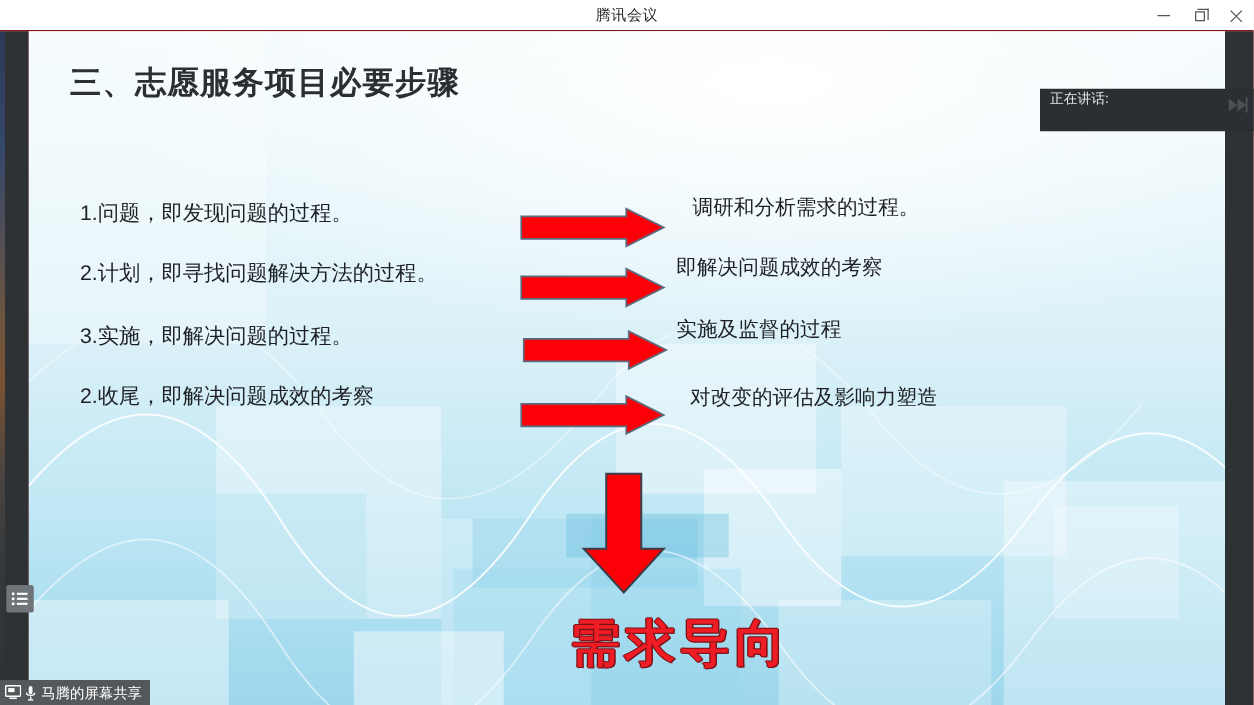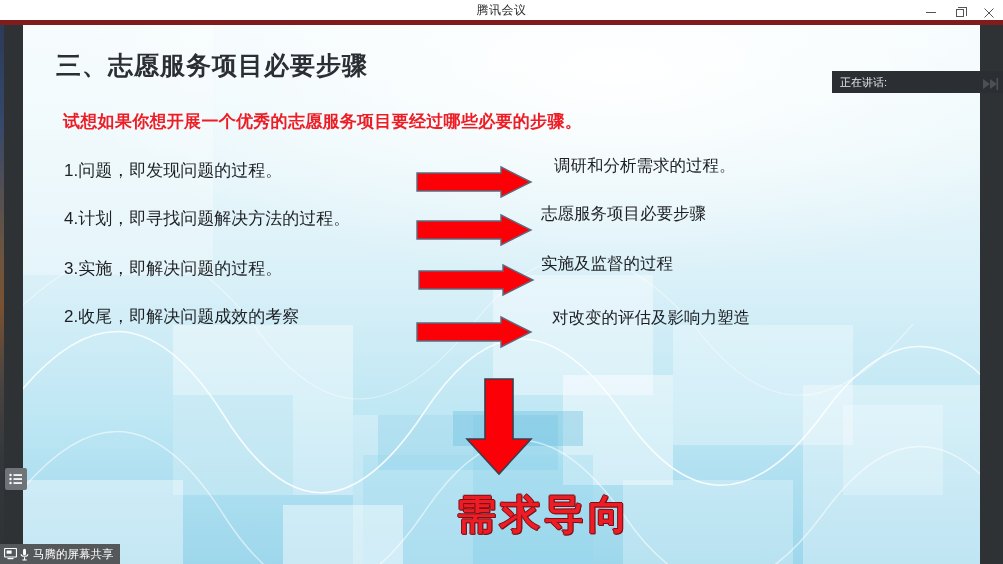--- a/index.html
+++ b/index.html
@@ -7,21 +7,21 @@
   body {
     font-family:"Liberation Sans","DejaVu Sans",sans-serif;
     background:#ffffff;
   }
 
   
   .window { position:relative; width:1003px; height:564px; background:#ffffff; }
 
   .titlebar {
     position:absolute; left:0; top:0; width:1003px; height:25px;
-    background:#ffffff; border-bottom:5px solid #7f1d1d;
+    background:#ffffff; border-bottom:1px solid #7f1d1d;
     display:flex; align-items:center; justify-content:center;
   }
   .titlebar-title {
     font-size:12px; color:#2b2b2b; letter-spacing:.5px;
   }
   .win-controls {
     position:absolute; right:0; top:0; height:25px; display:flex; align-items:center;
   }
   .win-btn {
     width:29px; height:25px; display:flex; align-items:center; justify-content:center;
@@ -94,22 +94,22 @@
   .conclusion {
     position:absolute; left:369px; top:462px; width:240px; text-align:right;
     font-size:40px; font-weight:bold; color:#ee1c24;
     letter-spacing:4px;
     text-shadow:1px 1px 0 #7a1116, -1px 0 0 #7a1116, 0 -1px 0 #7a1116, 1px 0 0 #7a1116, 0 1px 0 #7a1116;
     white-space:nowrap;
   }
 
   
   .speaking-bar {
-    position:absolute; left:832px; top:46px; width:171px; height:22px;
-    background:#2b2f33; display:flex; align-items:center;
+    position:absolute; left:832px; top:46px; width:171px; height:34px;
+    background:#2b2f33; display:flex; align-items:flex-start;
   }
   .speaking-label {
     font-size:11px; color:#e6e8ea; margin-left:8px; white-space:nowrap;
   }
   .collapse-icon {
     position:absolute; right:3px; top:3px; width:20px; height:20px;
     display:flex; align-items:center; justify-content:center;
   }
 
   .rail-menu-btn {
@@ -175,34 +175,33 @@
         <span class="bg-tint" style="left:260px;top:480px;width:120px;height:60px; background:rgba(255,255,255,.45);"></span>
       </div>
 
       <svg class="waves" viewBox="0 0 957 300" preserveAspectRatio="none">
         <path d="M-20,150 C60,40 130,40 200,150 C265,255 330,255 400,150 C465,50 530,50 600,150 C665,245 730,245 800,150 C865,60 930,60 990,150" fill="none" stroke="rgba(255,255,255,.85)" stroke-width="1.6"></path>
         <path d="M-20,250 C60,140 130,140 200,250 C265,352 330,352 400,250 C465,152 530,152 600,250 C665,345 730,345 800,250 C865,160 930,160 990,250" fill="none" stroke="rgba(255,255,255,.55)" stroke-width="1.4"></path>
         <path d="M-20,60 C80,-40 150,-40 230,60 C300,160 370,160 450,60 C520,-30 590,-30 670,60 C740,155 810,155 890,60" fill="none" stroke="rgba(255,255,255,.45)" stroke-width="1.2"></path>
       </svg>
 
       <div class="slide-title">三、志愿服务项目必要步骤</div>
-      <div class="slide-sub">试想如果你想开展一个优秀的志愿服务项目要经过哪些必要的步骤。</div>
 
       <div class="steps">
 
         <div class="step-left" style="left:41px; top:134px;">1.问题，即发现问题的过程。</div>
         <div class="step-right" style="left:531px;top:130px;">调研和分析需求的过程。</div>
         <div class="arrow-row" style="left:392px;top:140px;">
           <svg width="118" height="34" viewBox="0 0 118 34">
             <path d="M2,8 L86,8 L86,2 L116,17 L86,32 L86,26 L2,26 Z" fill="#fb0007" stroke="#5b6b80" stroke-width="1.4" stroke-linejoin="miter"></path>
           </svg>
         </div>
 
-        <div class="step-left" style="left:41px; top:182px;">4.计划，即寻找问题解决方法的过程。</div>
-        <div class="step-right" style="left:518px;top:178px;">志愿服务项目必要步骤</div>
+        <div class="step-left" style="left:41px; top:182px;">2.计划，即寻找问题解决方法的过程。</div>
+        <div class="step-right" style="left:518px;top:178px;">即解决问题成效的考察</div>
         <div class="arrow-row" style="left:392px;top:188px;">
           <svg width="118" height="34" viewBox="0 0 118 34">
             <path d="M2,8 L86,8 L86,2 L116,17 L86,32 L86,26 L2,26 Z" fill="#fb0007" stroke="#5b6b80" stroke-width="1.4" stroke-linejoin="miter"></path>
           </svg>
         </div>
 
         <div class="step-left" style="left:41px; top:232px;">3.实施，即解决问题的过程。</div>
         <div class="step-right" style="left:518px;top:228px;">实施及监督的过程</div>
         <div class="arrow-row" style="left:394px;top:238px;">
           <svg width="118" height="34" viewBox="0 0 118 34">

